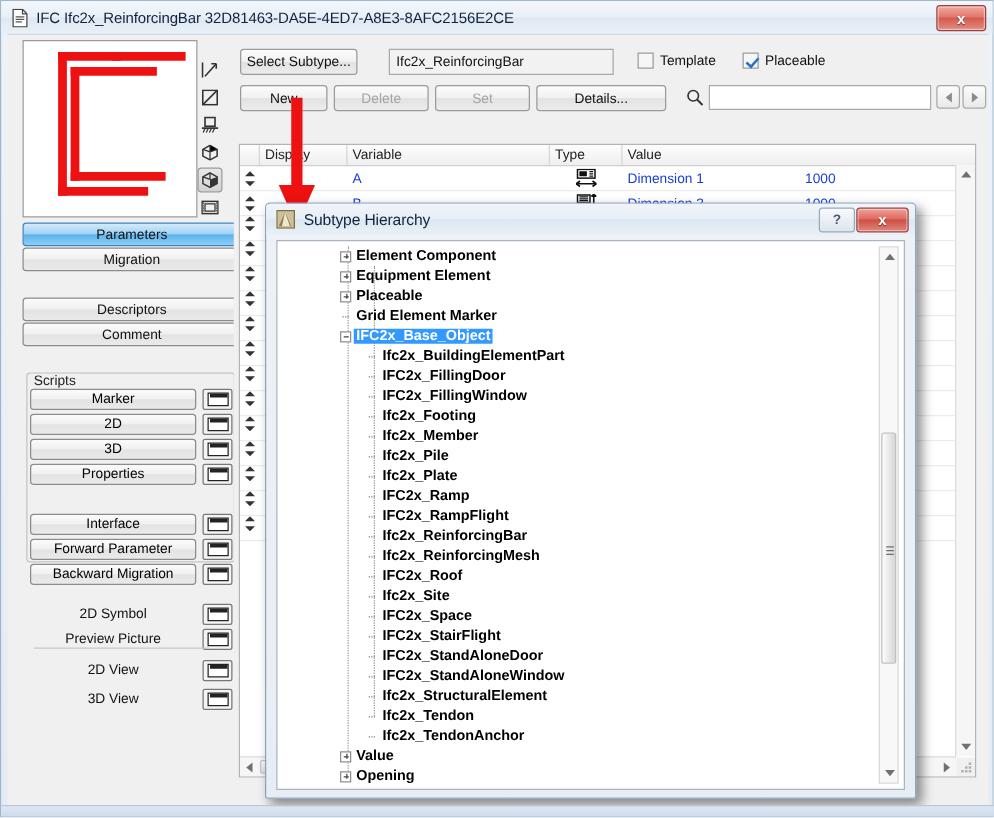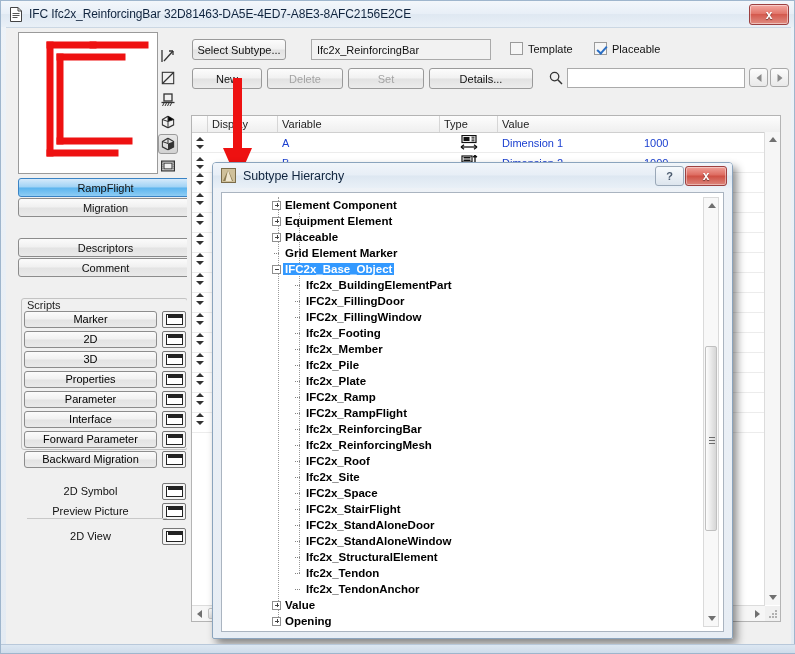--- a/index.html
+++ b/index.html
@@ -545,21 +545,21 @@
             <path d="M31 12 L31 120"></path>
             <path d="M31 120 L96 120"></path>
             <path d="M41 24 L103 24"></path>
             <path d="M41 24 L41 108"></path>
             <path d="M41 108 L110 108"></path>
           </g>
         </svg>
       </div>
 
       <div class="side-btn selected" style="top:148px">
-        <span>RampFlight</span>
+        <span>Parameters</span>
       </div>
       <div class="side-btn" style="top:168px">
         <span>Migration</span>
       </div>
       <div class="side-btn" style="top:208px">
         <span>Descriptors</span>
       </div>
       <div class="side-btn" style="top:228px">
         <span>Comment</span>
       </div>
@@ -584,26 +584,20 @@
             <span>3D</span>
           </div>
         <div class="win-icon-btn"></div>
       </div>
       <div class="script-row" style="top:340px">
         <div class="script-btn">
             <span>Properties</span>
           </div>
         <div class="win-icon-btn"></div>
       </div>
-      <div class="script-row" style="top:360px">
-        <div class="script-btn">
-            <span>Parameter</span>
-          </div>
-        <div class="win-icon-btn"></div>
-      </div>
       <div class="script-row" style="top:380px">
         <div class="script-btn">
             <span>Interface</span>
           </div>
         <div class="win-icon-btn"></div>
       </div>
       <div class="script-row" style="top:400px">
         <div class="script-btn">
             <span>Forward Parameter</span>
           </div>
@@ -622,20 +616,24 @@
       </div>
       <div class="plain-row" style="top:472px">
         <div class="plain-label">Preview Picture</div>
         <div class="win-icon-btn"></div>
       </div>
 
       <div id="left-divider"></div>
 
       <div class="plain-row" style="top:497px">
         <div class="plain-label">2D View</div>
+        <div class="win-icon-btn"></div>
+      </div>
+      <div class="plain-row" style="top:520px">
+        <div class="plain-label">3D View</div>
         <div class="win-icon-btn"></div>
       </div>
     </div>
 
     <div id="icon-strip">
       <div class="strip-icon">
         <svg width="14" height="14" viewBox="0 0 14 14">
             <path d="M1 1 V13" stroke="#333" stroke-width="1.3"></path>
             <path d="M3 12 L12 2" stroke="#333" stroke-width="1.3"></path>
             <path d="M12 2 L12 6 M12 2 L8 2" stroke="#333" stroke-width="1.3" fill="none"></path>

